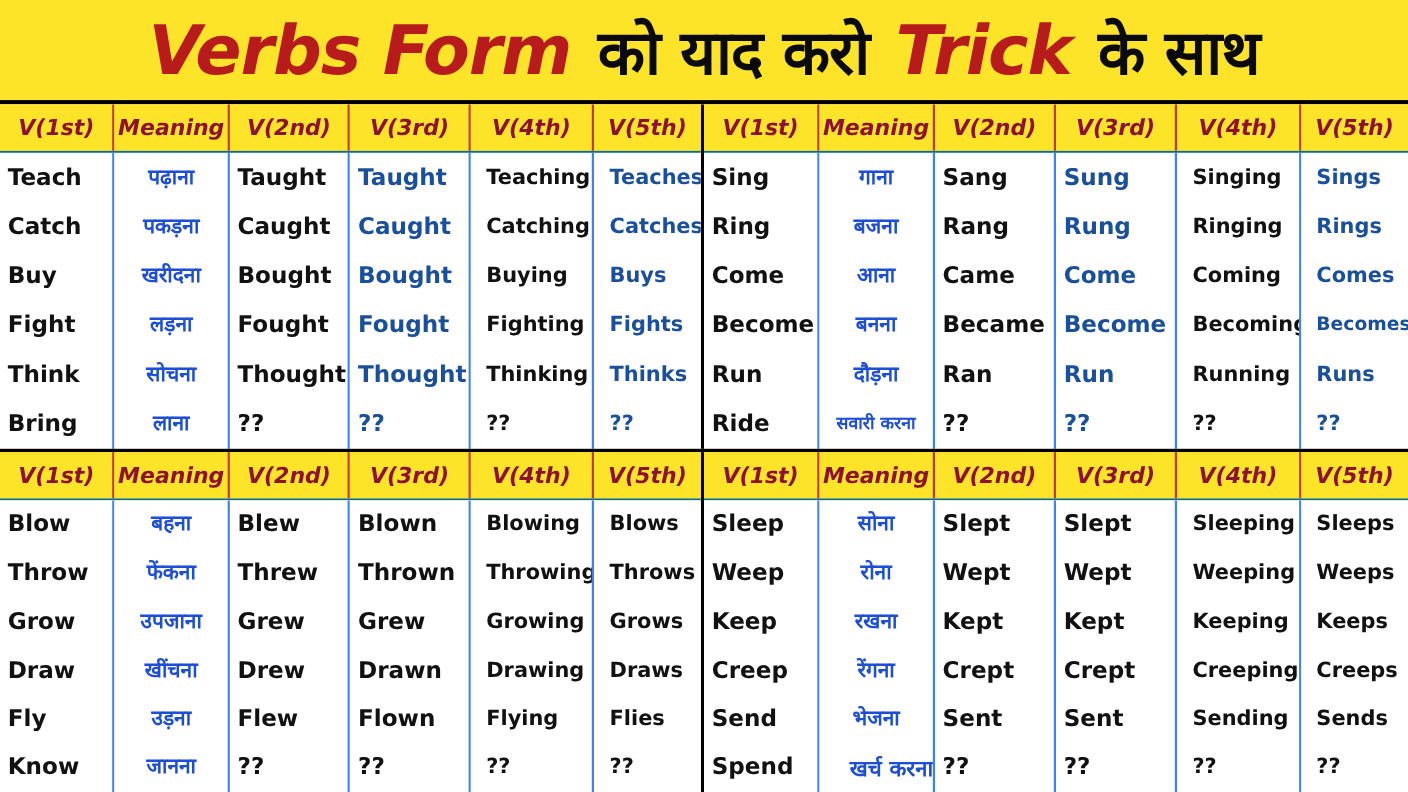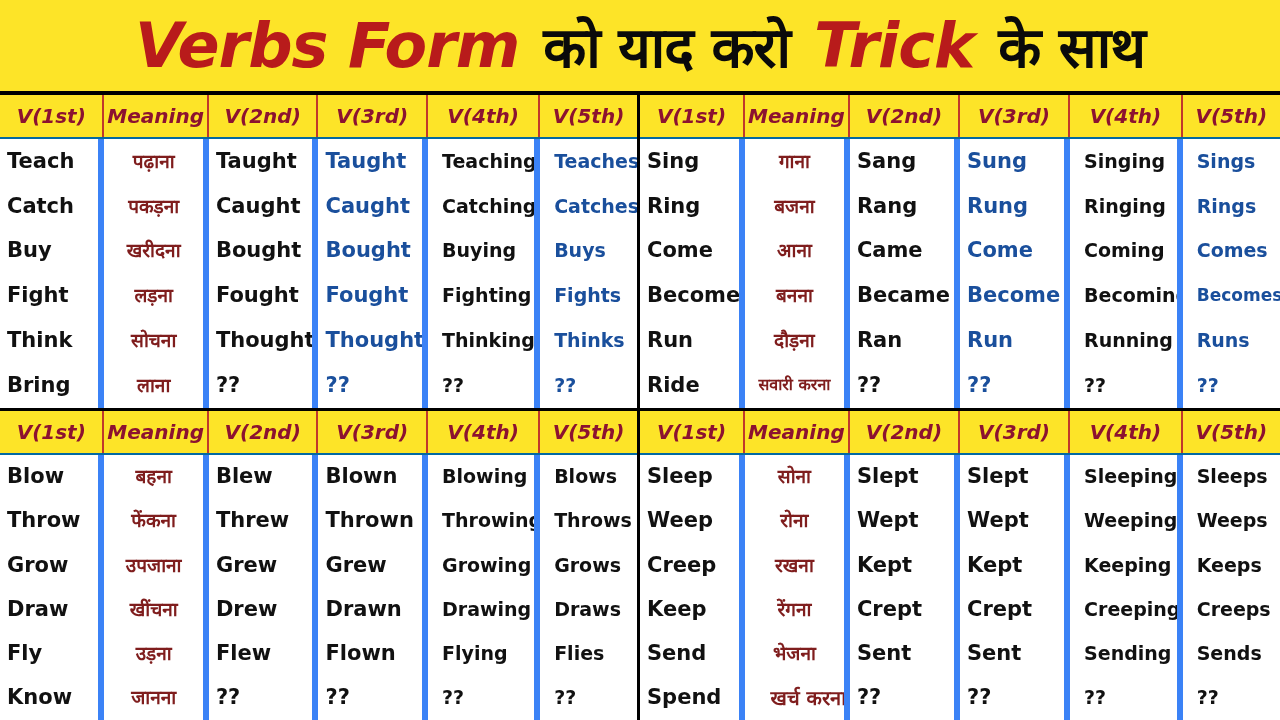--- a/index.html
+++ b/index.html
@@ -76,40 +76,40 @@
 
   
   .drows{
     flex:1 1 auto;
     display:flex;
     background:#fff;
     min-height:0;
   }
   .dcol{
     display:flex; flex-direction:column;
-    border-right:6px solid #3b82f6;
+    border-right:2px solid #3b82f6;
     min-width:0;
     background:#fff;
   }
   .dcol:last-child{ border-right:none; }
   .dcell{
     flex:1 1 0;
     display:flex; align-items:center;
     padding-left:7px;
     font-size:21px;
     line-height:1;
     font-weight:600;
     color:#111;
     white-space:nowrap;
     overflow:hidden;
     font-family:"DejaVu Sans","Liberation Sans",sans-serif;
   }
   .dcell.blue{ color:#1a4f9c; }
   .dcell.hindi{
-    color:#7f1d1d;
+    color:#1d4ed8;
     justify-content:center;
     padding-left:0;
     font-size:19px;
     font-weight:bold;
   }
   .dcell.tight{ font-size:19px;padding-left:14px; }
 
   
   .w1{ flex:0 0 16.4%; }  
   .w2{ flex:0 0 16.4%; }  
@@ -328,22 +328,22 @@
           <div class="hcell w2">Meaning</div>
           <div class="hcell w3">V(2nd)</div>
           <div class="hcell w4">V(3rd)</div>
           <div class="hcell w5">V(4th)</div>
           <div class="hcell w6">V(5th)</div>
         </div>
         <div class="drows">
           <div class="dcol w1">
             <div class="dcell">Sleep</div>
             <div class="dcell">Weep</div>
+            <div class="dcell">Keep</div>
             <div class="dcell">Creep</div>
-            <div class="dcell">Keep</div>
             <div class="dcell">Send</div>
             <div class="dcell">Spend</div>
           </div>
           <div class="dcol w2">
             <div class="dcell hindi">सोना</div>
             <div class="dcell hindi">रोना</div>
             <div class="dcell hindi">रखना</div>
             <div class="dcell hindi">रेंगना</div>
             <div class="dcell hindi">भेजना</div>
             <div class="dcell hindi" style="font-size:20px;padding-left:28px;">खर्च करना</div>

